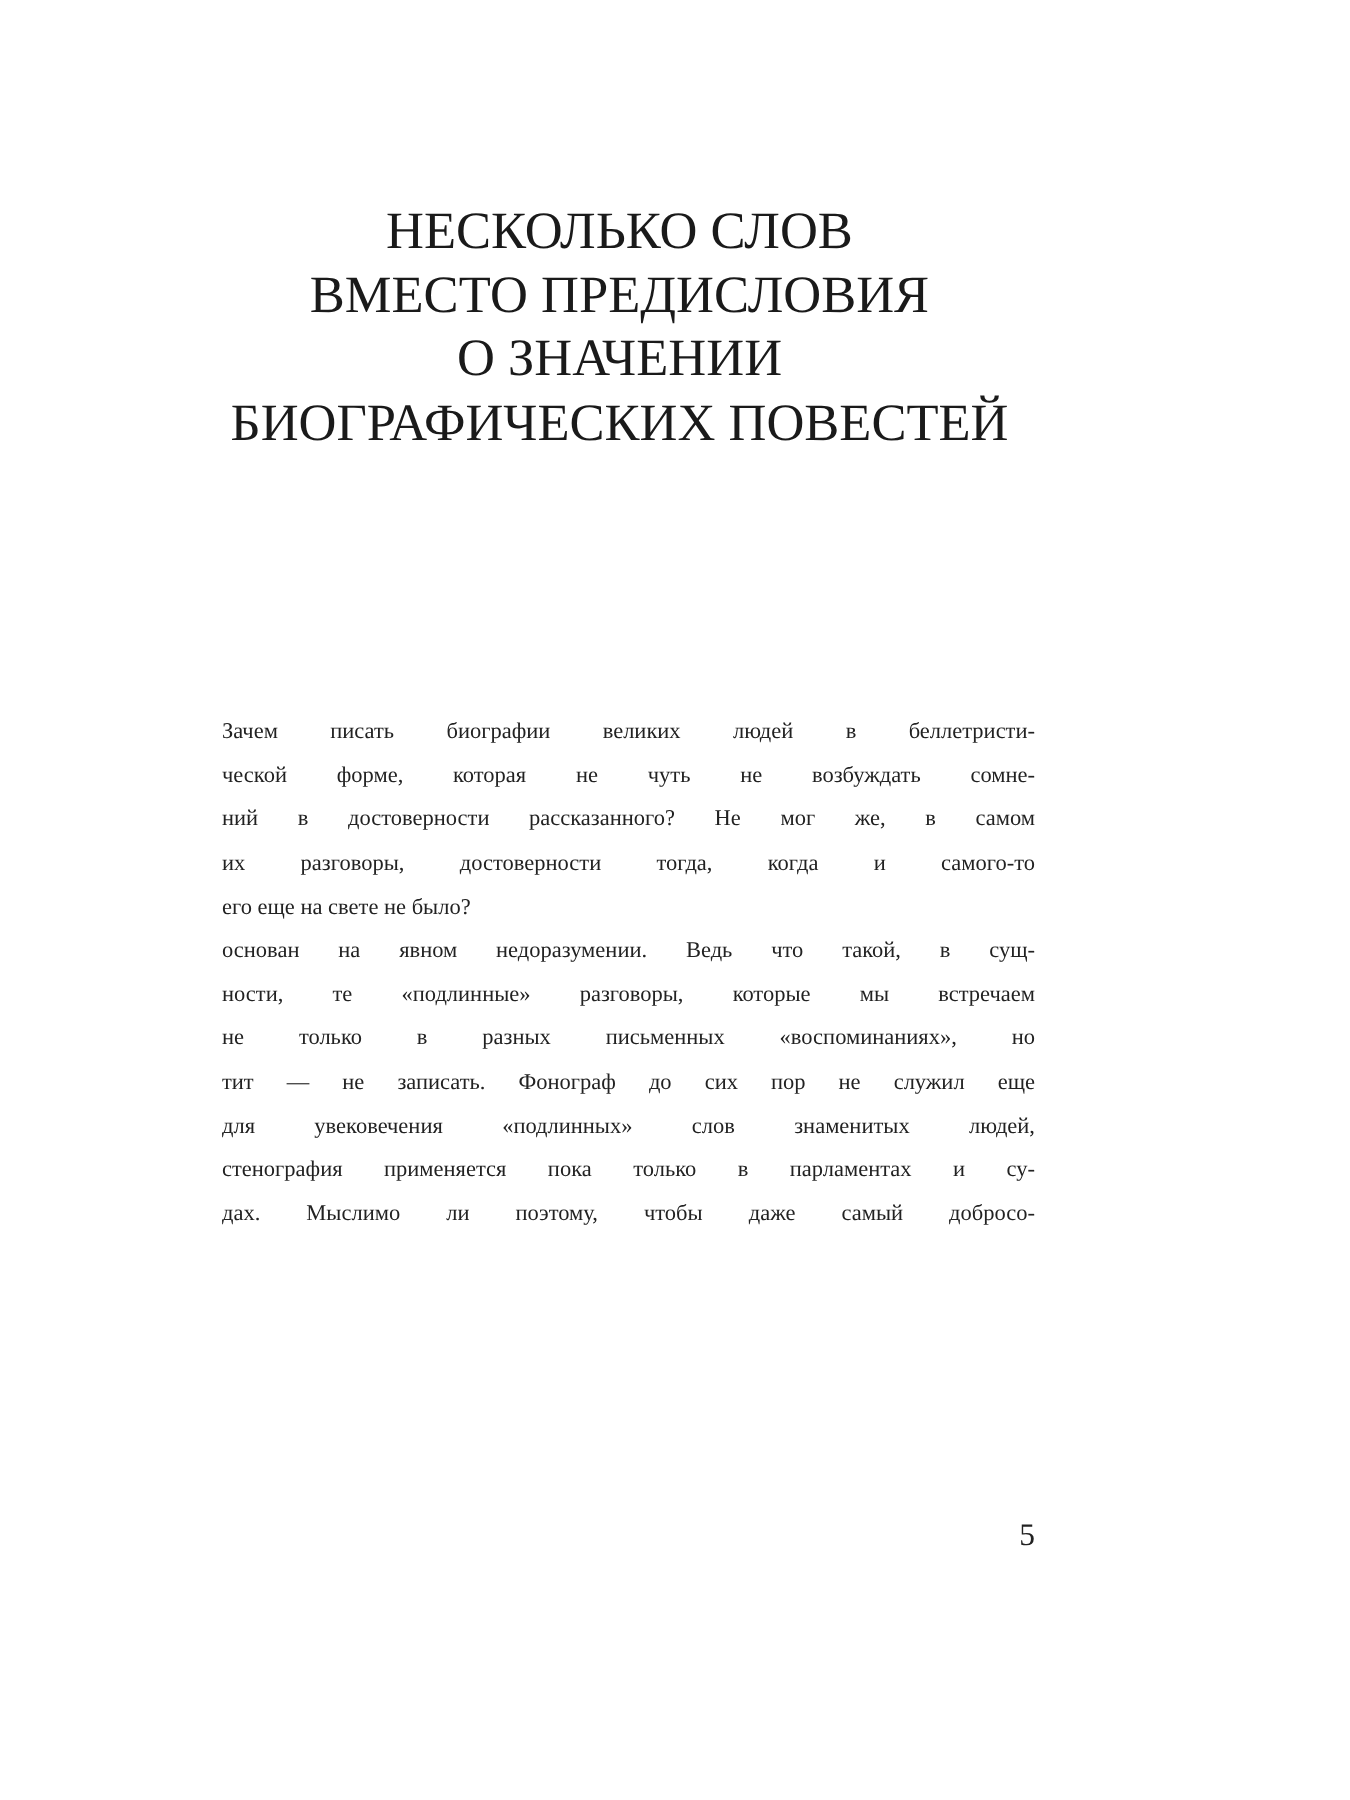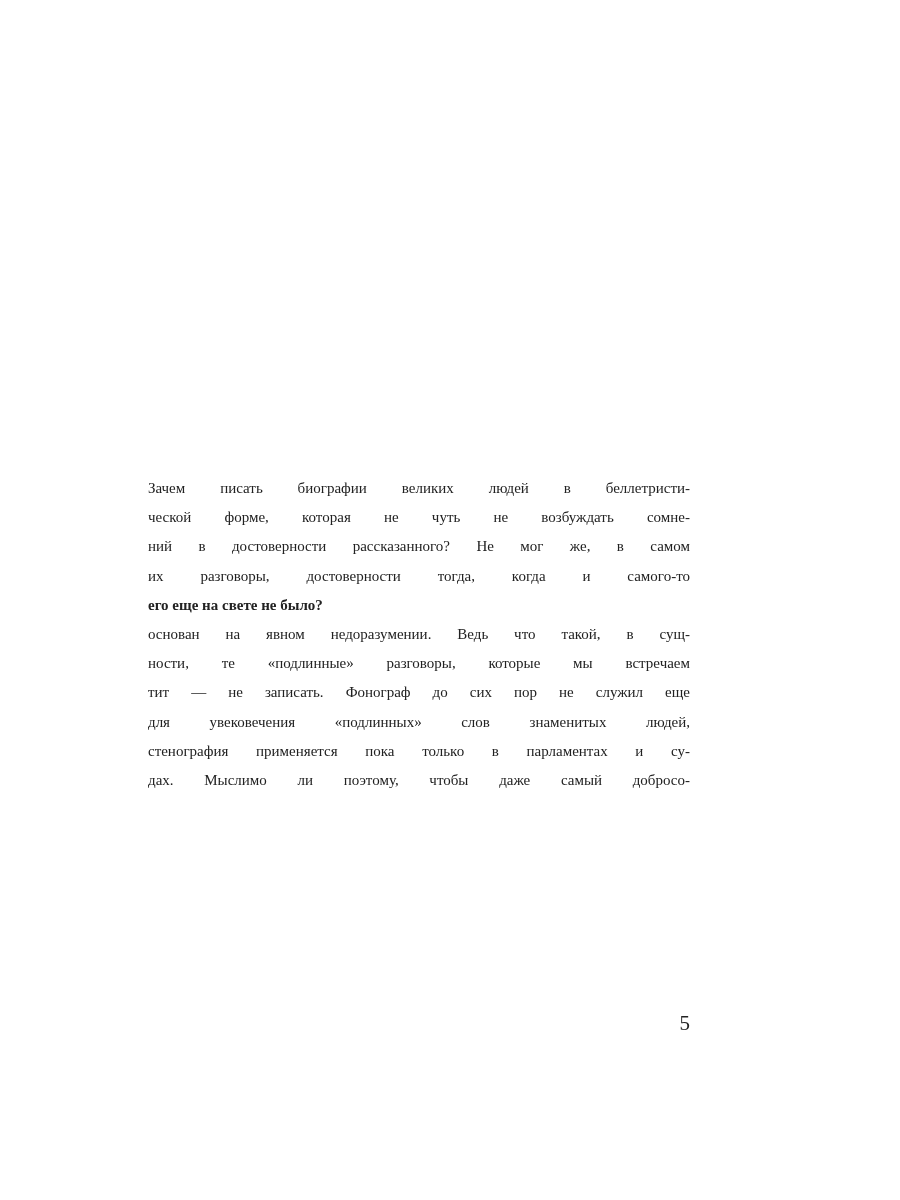--- a/index.html
+++ b/index.html
@@ -49,53 +49,59 @@
     }
     .body-line {
       display: block;
       white-space: nowrap;
       text-align: justify;
       text-align-last: justify;
       height: 29.2px;
     }
     .body-line.last {
       text-align-last: left;
-      font-weight: bold;
     }
     .body-line.indent {
       padding-left: 27px;
     }
     .page-number {
       position: absolute;
       left: 660px;
       top: 1010px;
       width: 30px;
       text-align: right;
       font-size: 21px;
       line-height: 26px;
       color: #222222;
     }
   </style>
 </head>
 <body>
 
 <div class="page">
 
+  <h1 class="chapter-title">
+    <span class="title-line">НЕСКОЛЬКО СЛОВ</span>
+    <span class="title-line">ВМЕСТО ПРЕДИСЛОВИЯ</span>
+    <span class="title-line">О ЗНАЧЕНИИ</span>
+    <span class="title-line">БИОГРАФИЧЕСКИХ ПОВЕСТЕЙ</span>
+  </h1>
 
   <div class="body-text">
     <div class="paragraph">
       <span class="body-line">Зачем писать биографии великих людей в беллетристи-</span>
       <span class="body-line">ческой форме, которая не чуть не возбуждать сомне-</span>
       <span class="body-line">ний в достоверности рассказанного? Не мог же, в самом</span>
       <span class="body-line">их разговоры, достоверности тогда, когда и самого-то</span>
       <span class="body-line last">его еще на свете не было?</span>
     </div>
     <div class="paragraph">
       <span class="body-line">основан на явном недоразумении. Ведь что такой, в сущ-</span>
       <span class="body-line">ности, те «подлинные» разговоры, которые мы встречаем</span>
+      <span class="body-line">не только в разных письменных «воспоминаниях», но</span>
       <span class="body-line">тит — не записать. Фонограф до сих пор не служил еще</span>
       <span class="body-line">для увековечения «подлинных» слов знаменитых людей,</span>
       <span class="body-line">стенография применяется пока только в парламентах и су-</span>
       <span class="body-line">дах. Мыслимо ли поэтому, чтобы даже самый добросо-</span>
     </div>
   </div>
 
   <div class="page-number">5</div>
 
 </div>

